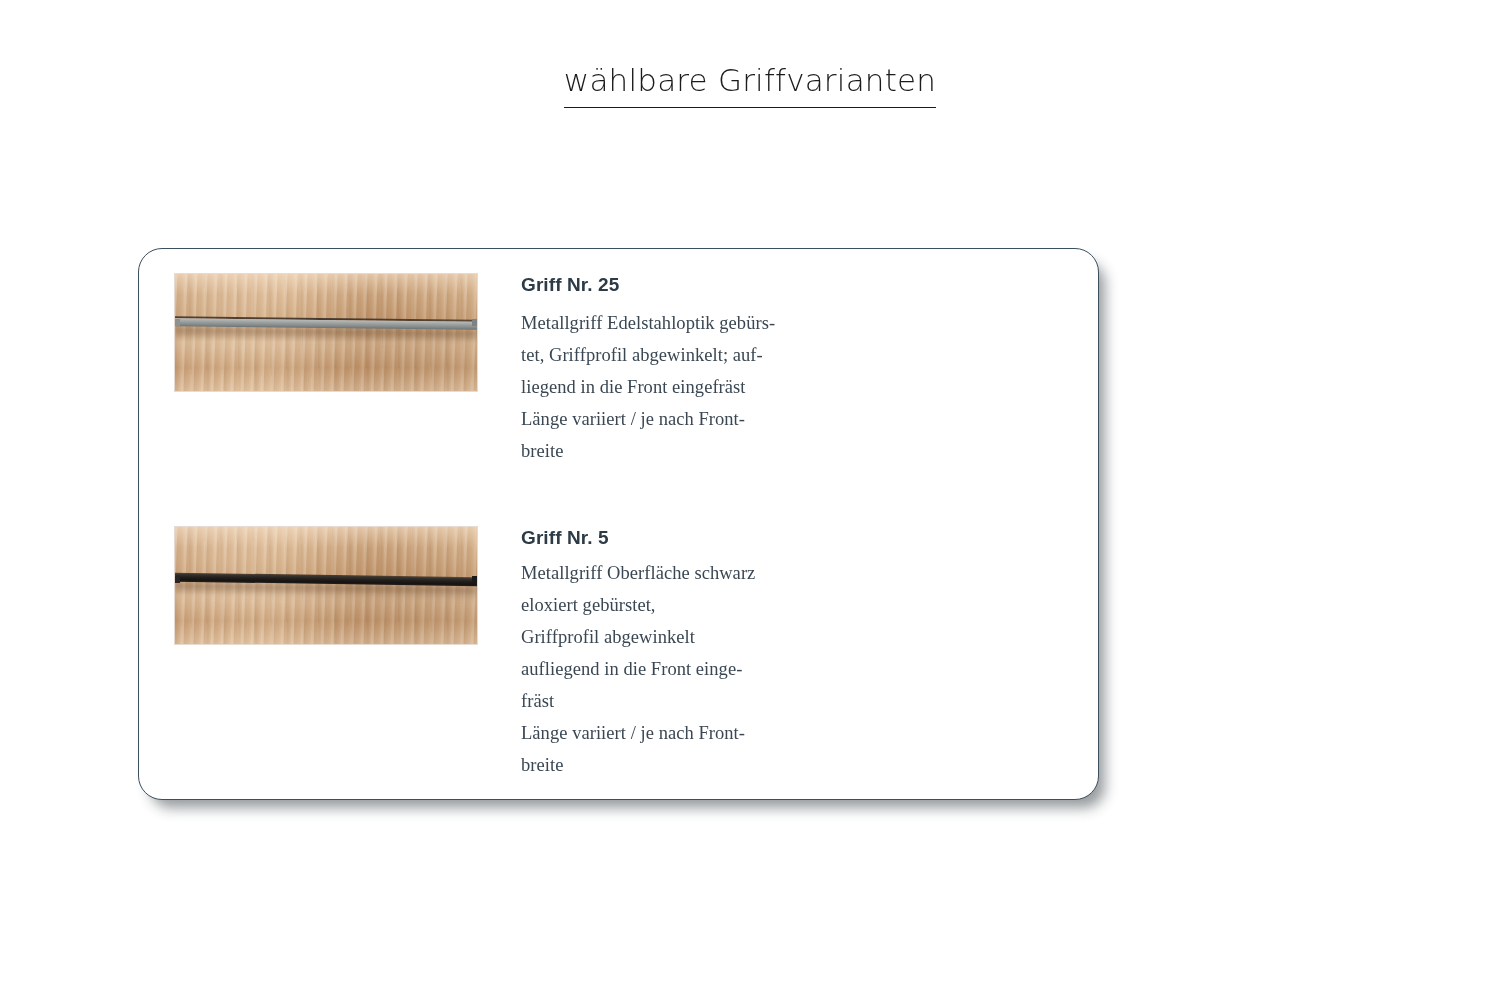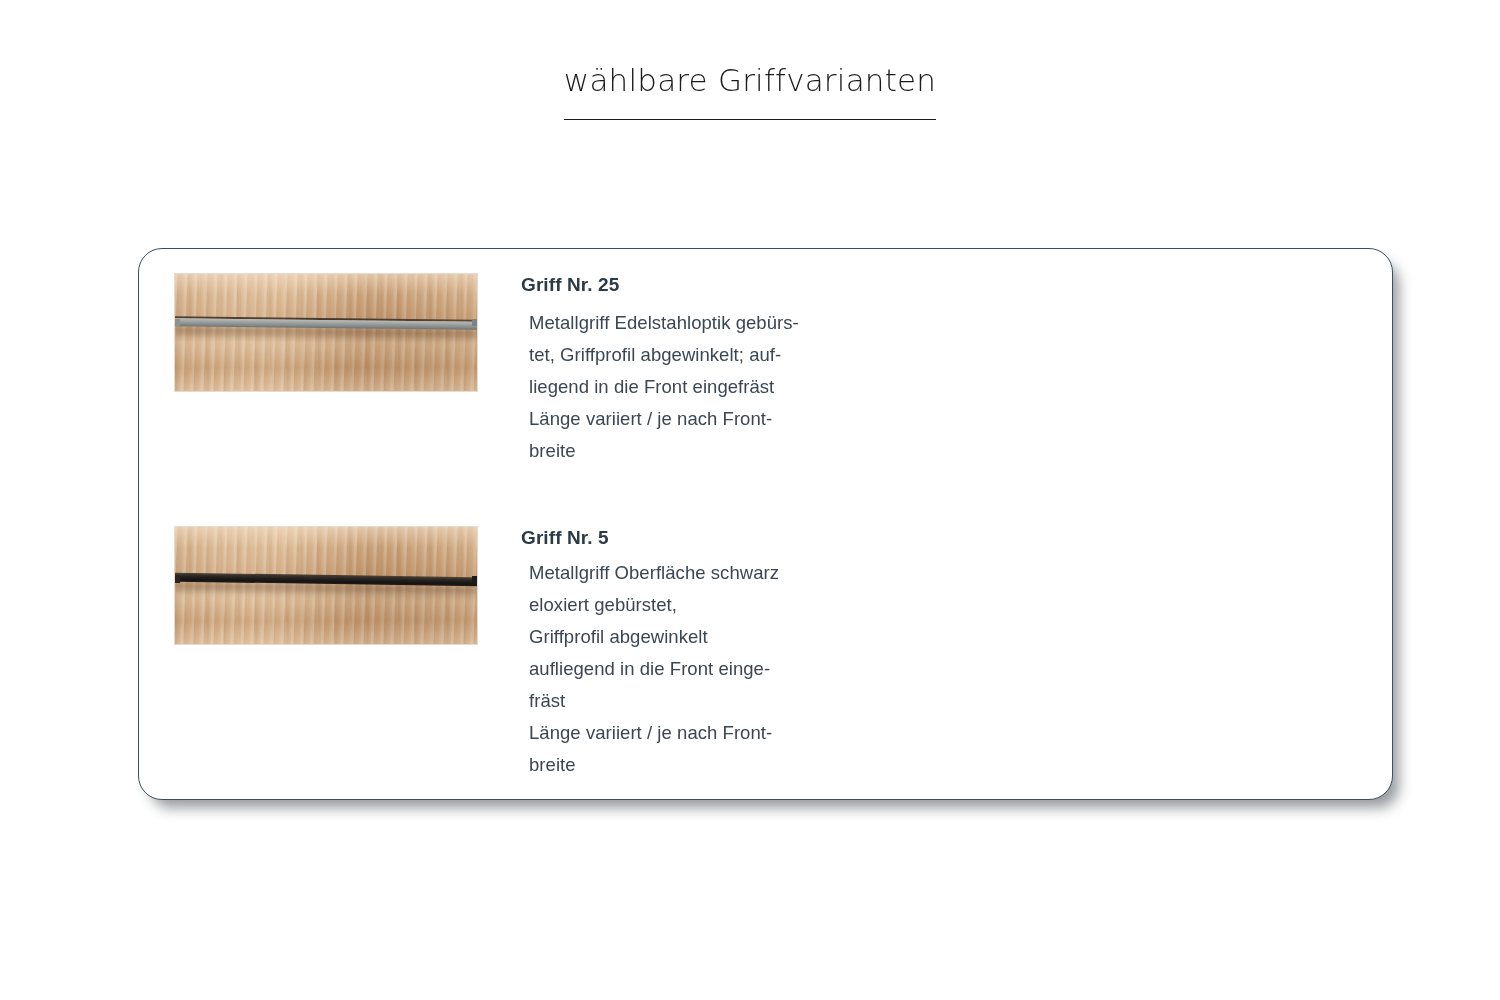--- a/index.html
+++ b/index.html
@@ -26,29 +26,29 @@
     font-family: "DejaVu Sans", sans-serif;
     font-weight: 300;
     font-size: 31px;
     letter-spacing: 0.2px;
     color: #1b1b1b;
     white-space: nowrap;
   }
   .page-title .title-inner {
     display: inline-block;
     border-bottom: 1.6px solid #1b1b1b;
-    padding-bottom: 21px;
+    padding-bottom: 9px;
   }
 
   
   .card {
     position: absolute;
     left: 138px;
     top: 248px;
-    width: 1255px;
+    width: 961px;
     height: 552px;
     background: #ffffff;
     border: 1.6px solid #3c4f5c;
     border-radius: 24px;
     box-sizing: border-box;
     box-shadow: 9px 11px 13px -3px rgba(40, 48, 54, 0.48);
   }
 
   
   .variant-row {
@@ -174,28 +174,28 @@
   .variant-heading {
     font-family: "Liberation Sans", sans-serif;
     font-weight: bold;
     font-size: 19px;
     color: #2d3b47;
     letter-spacing: 0.1px;
     margin: 0 0 11px 0;
     line-height: 1.1;
   }
   .variant-desc {
-    font-family: Liberation Sans, sans-serif;
+    font-family: Liberation Serif, serif;
     font-weight: normal;
     font-size: 18.5px;
     color: #3a4753;
     line-height: 32px;
     letter-spacing: 0.05px;
     white-space: pre-line;
-    margin: 8px;
+    margin: 0;
   }
   .row-1 .variant-heading { margin-bottom: 8px; }
 </style>
 </head>
 <body>
 
 <div class="page-title">
   <span class="title-inner">wählbare Griffvarianten</span>
 </div>
 

